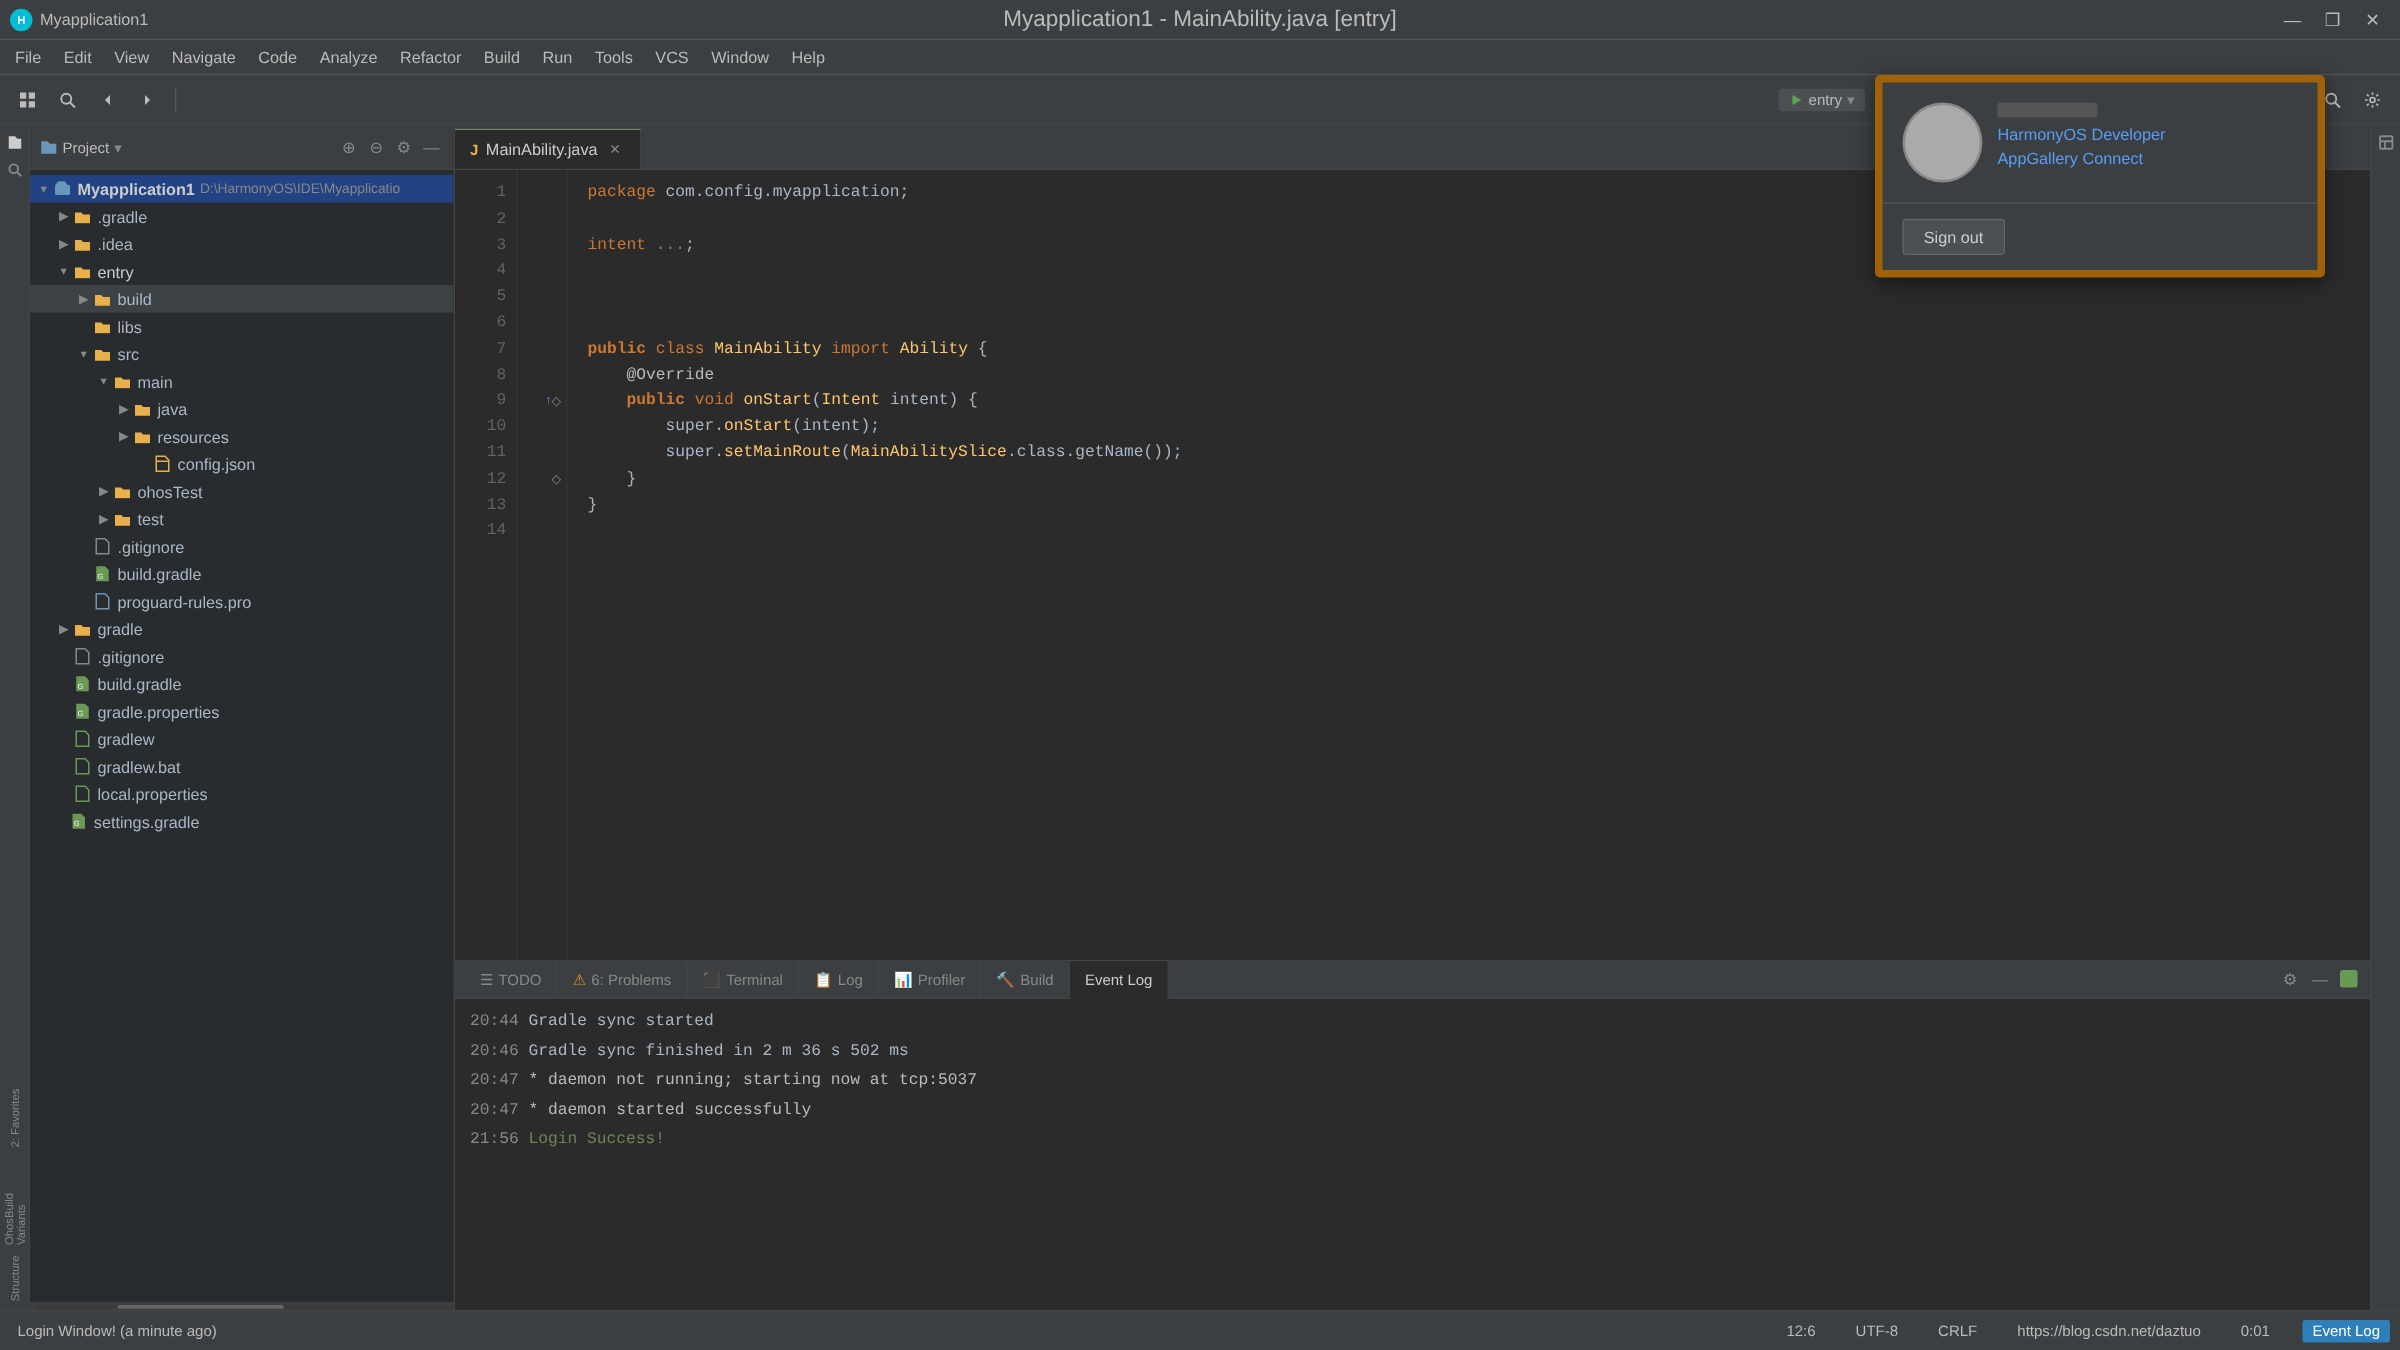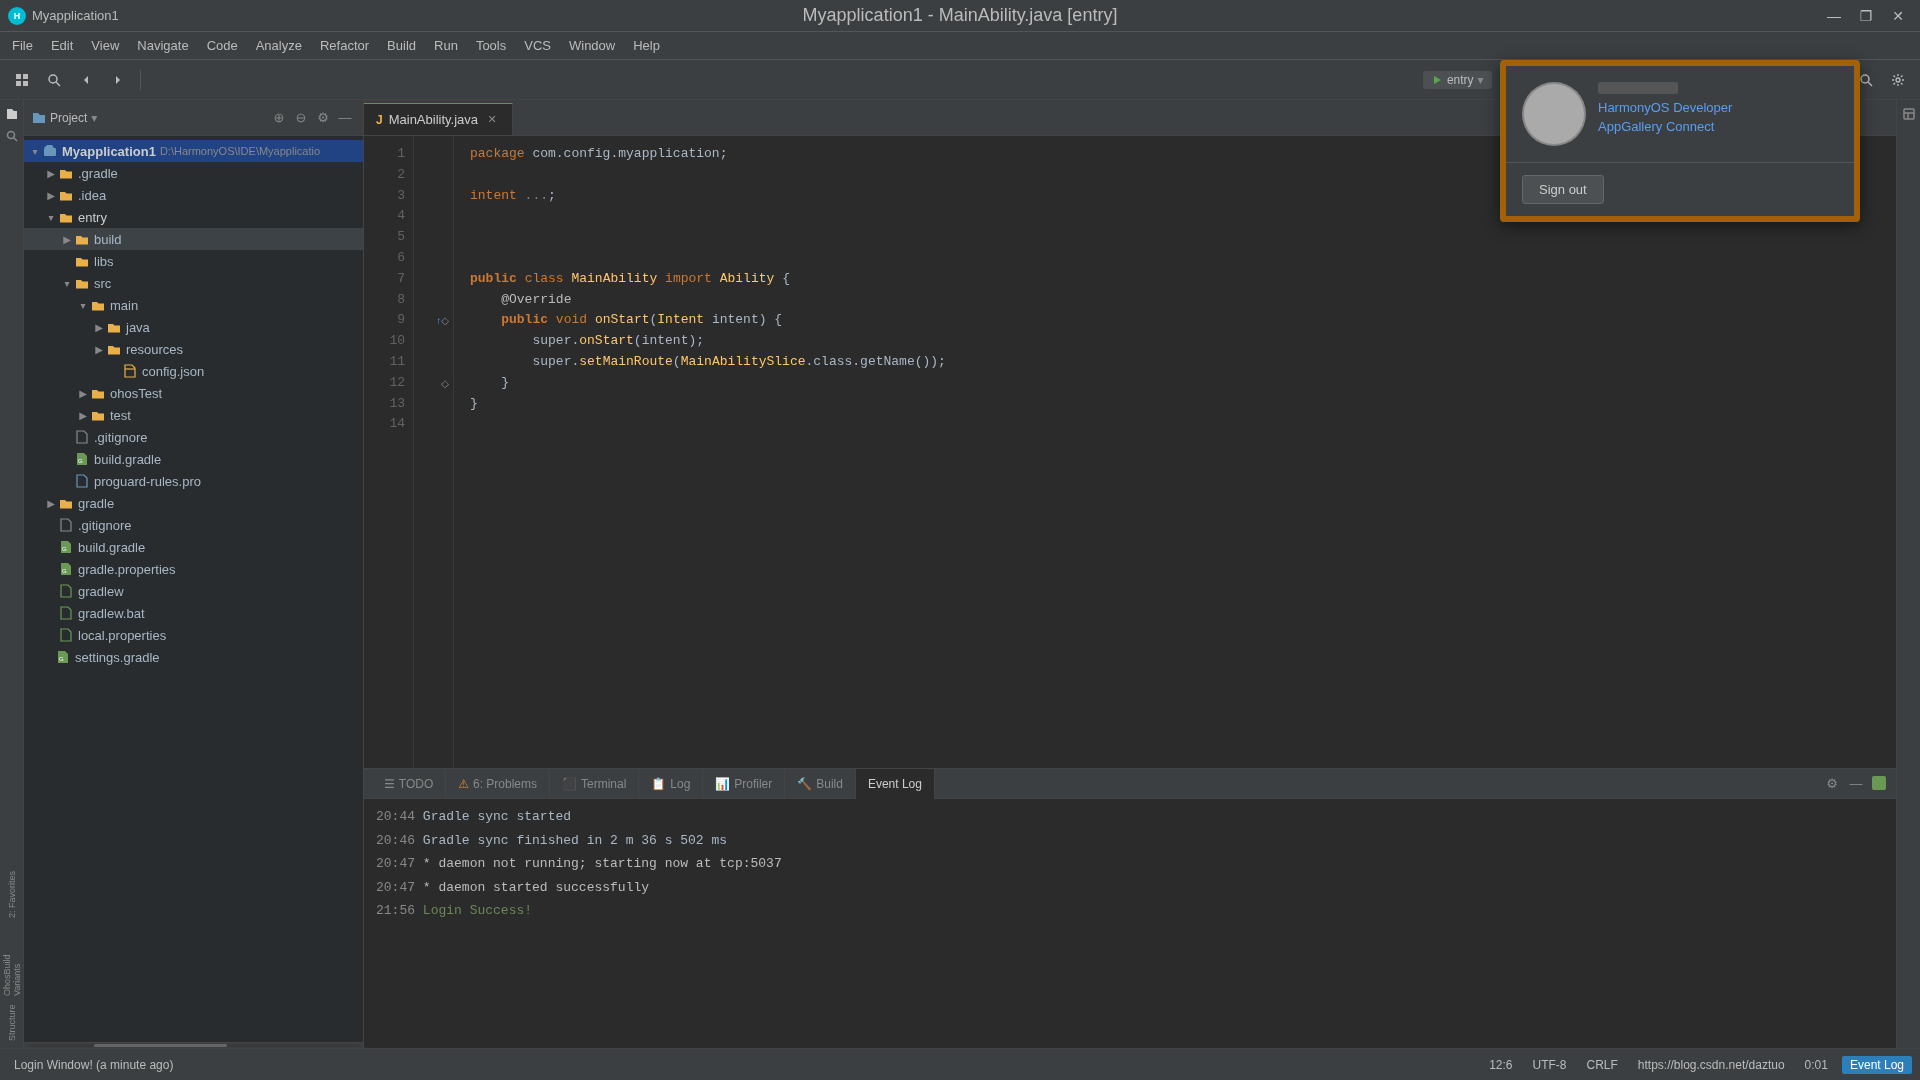--- a/index.html
+++ b/index.html
@@ -465,21 +465,21 @@
       padding: 0 8px;
       font-size: 12px;
       color: #bbb;
       border-top: 1px solid #444;
       position: absolute;
       bottom: 0;
       left: 0;
       right: 0;
     }
     .status-left { display: flex; align-items: center; gap: 8px; }
-    .status-right { display: flex; align-items: center; gap: 8px; }
+    .status-right { display: flex; align-items: center; gap: 20px; }
     .status-item {
       display: flex;
       align-items: center;
       gap: 4px;
       padding: 2px 6px;
       cursor: pointer;
       border-radius: 2px;
     }
     .status-event-log {
       background: #2c7fb8;

